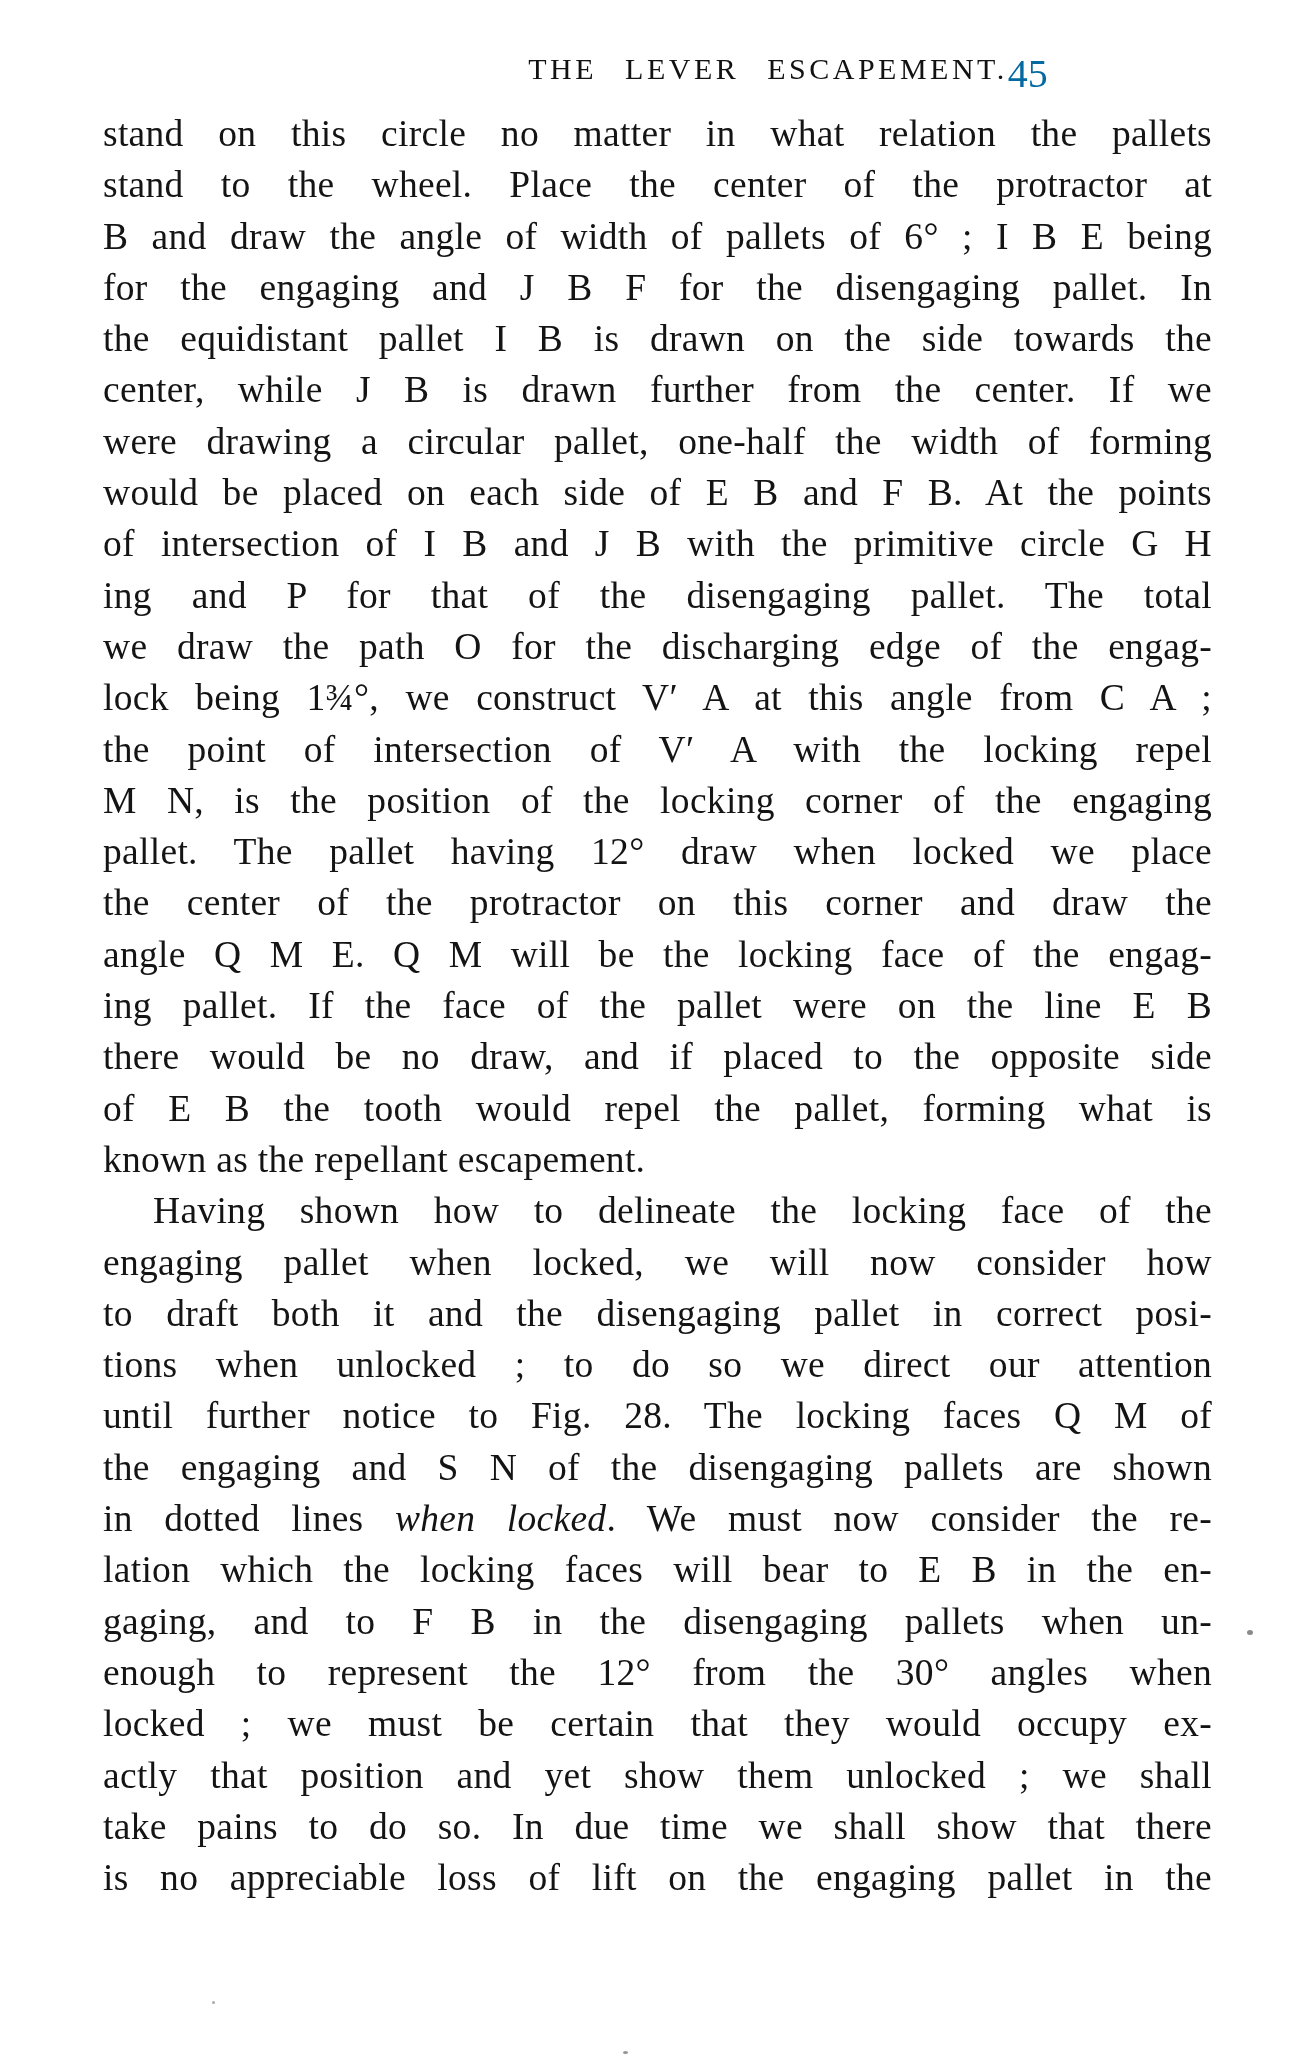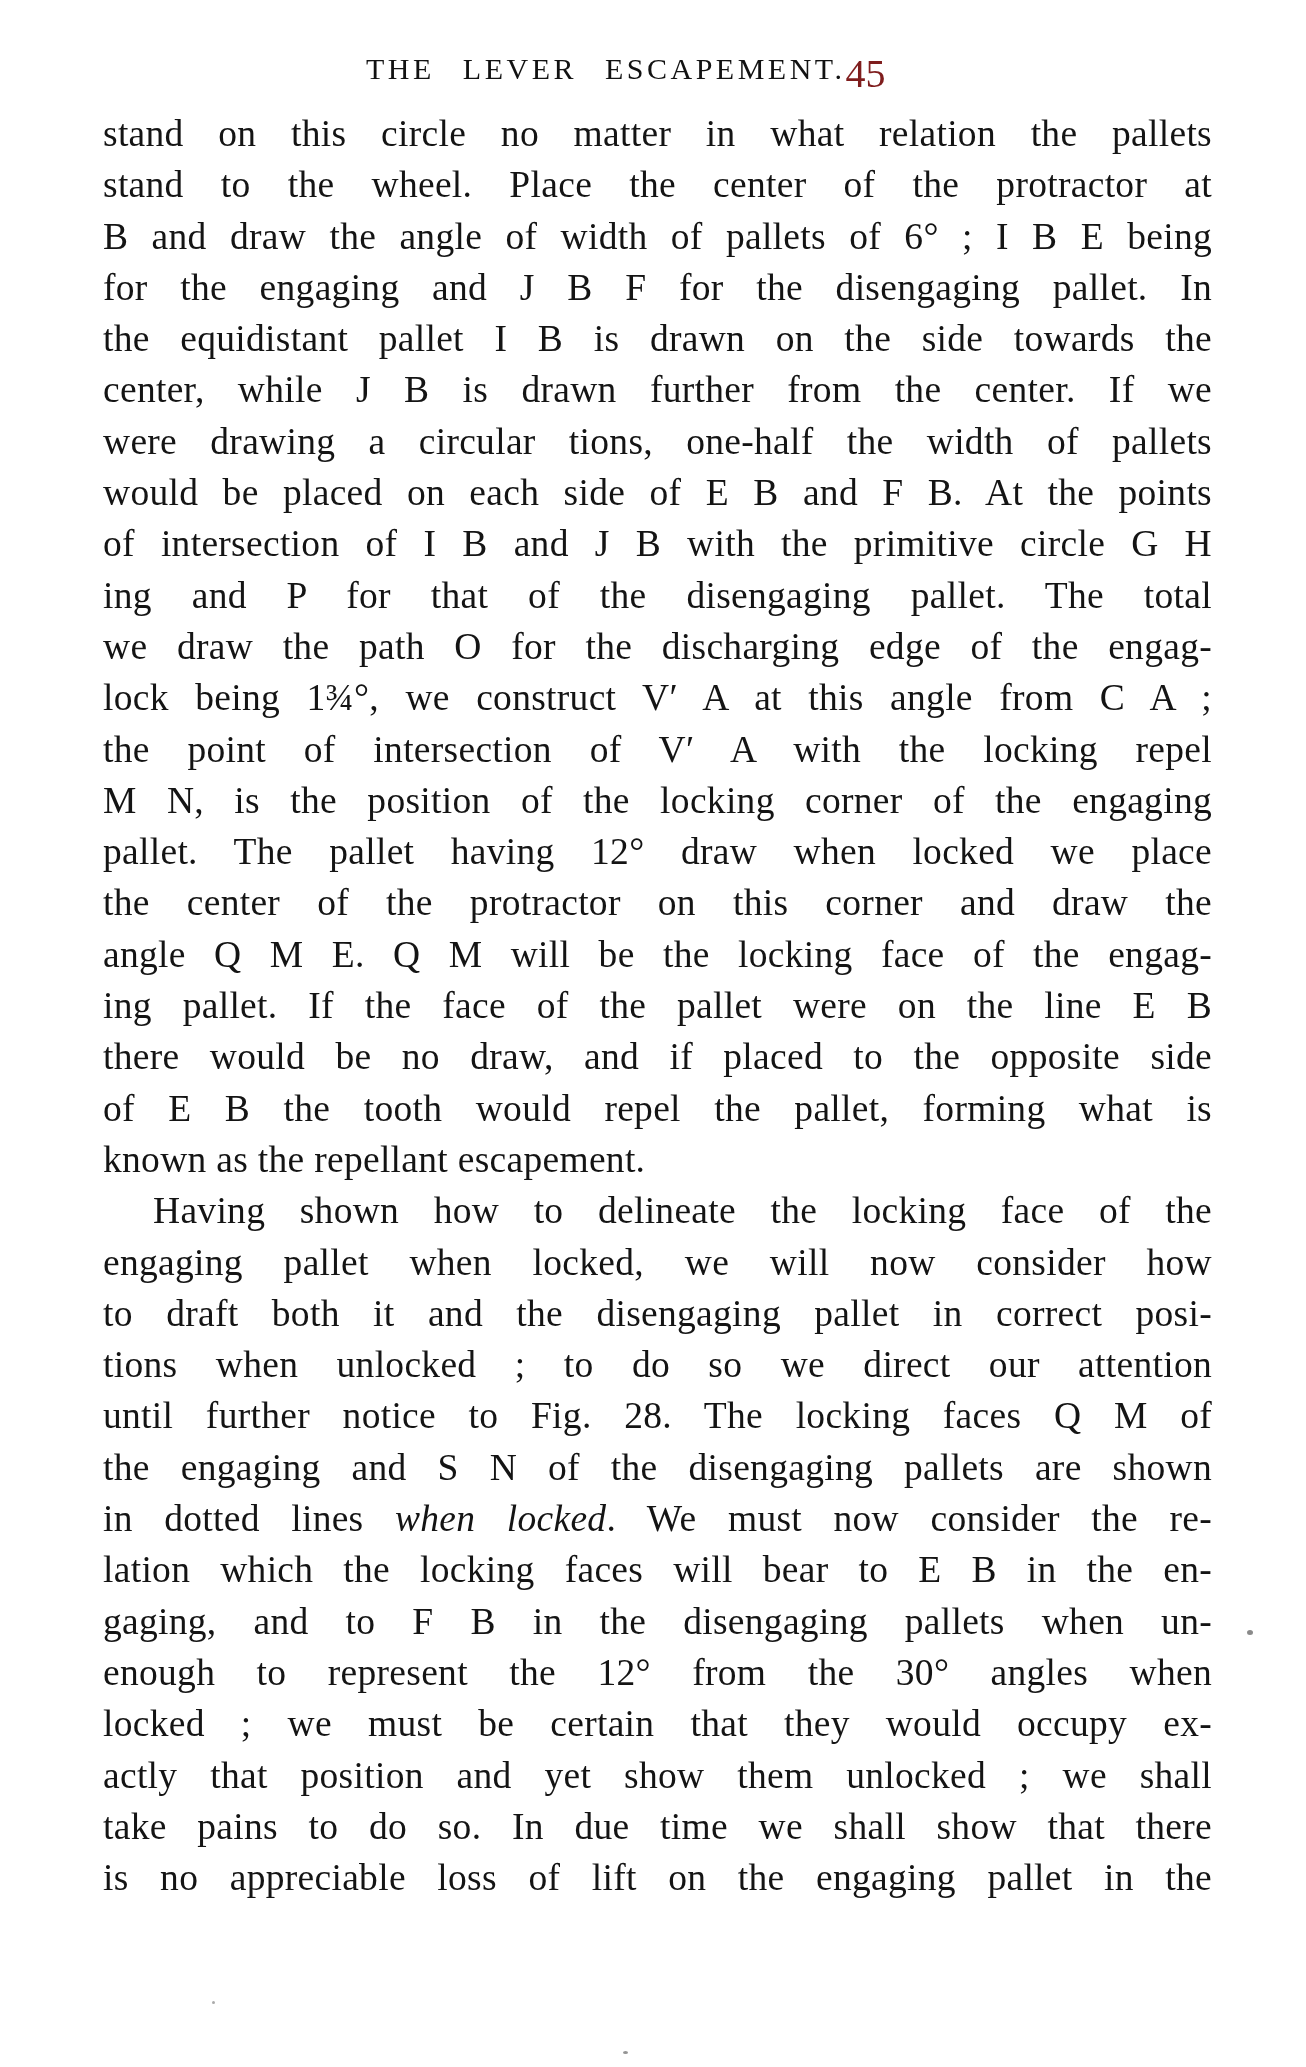--- a/index.html
+++ b/index.html
@@ -8,34 +8,34 @@
     width:1306px;height:2067px;
     background:#ffffff;
     color:#141414;
     font-family:"Liberation Serif","DejaVu Serif",serif;
     overflow:hidden;
   }
   .header{
     position:absolute;top:52px;left:0;width:100%;
     box-sizing:border-box;
     padding:0 96px 0 366px;
-    display:flex;justify-content:flex-start;align-items:flex-start;
+    display:flex;justify-content:center;align-items:flex-start;
   }
   .running-title{
     font-size:30px;
     letter-spacing:3.5px;
     word-spacing:17px;
     white-space:nowrap;
     color:#121212;
   }
   .page-number{
     font-size:40px;
     line-height:40px;
     margin-top:2px;
-    color:#7f1d1d;
+    color:#0369a1;
   }
   .body-col{
     position:absolute;
     top:108px;left:103px;width:1109px;
   }
   .line{
     font-size:37.5px;
     line-height:51.3px;
     letter-spacing:0.3px;
     text-align:justify;
@@ -58,21 +58,21 @@
     <div class="page-number">45</div>
   </div>
 
   <div class="body-col">
     <div class="line">stand on this circle no matter in what relation the pallets</div>
     <div class="line">stand to the wheel.  Place the center of the protractor at</div>
     <div class="line">B and draw the angle of width of pallets of 6° ; I B E being</div>
     <div class="line">for the engaging and J B F for the disengaging pallet.  In</div>
     <div class="line">the equidistant pallet I B is drawn on the side towards the</div>
     <div class="line">center, while J B is drawn further from the center.  If we</div>
-    <div class="line">were drawing a circular tions, one-half the width of pallets</div>
+    <div class="line">were drawing a circular pallet, one-half the width of forming</div>
     <div class="line">would be placed on each side of E B and F B.  At the points</div>
     <div class="line">of intersection of I B and J B with the primitive circle G H</div>
     <div class="line">ing and P for that of the disengaging pallet.  The total</div>
     <div class="line">we draw the path O for the discharging edge of the engag-</div>
     <div class="line">lock being 1¾°, we construct V′ A at this angle from C A ;</div>
     <div class="line">the point of intersection of V′ A with the locking repel</div>
     <div class="line">M N, is the position of the locking corner of the engaging</div>
     <div class="line">pallet.  The pallet having 12° draw when locked we place</div>
     <div class="line">the center of the protractor on this corner and draw the</div>
     <div class="line">angle Q M E.  Q M will be the locking face of the engag-</div>

